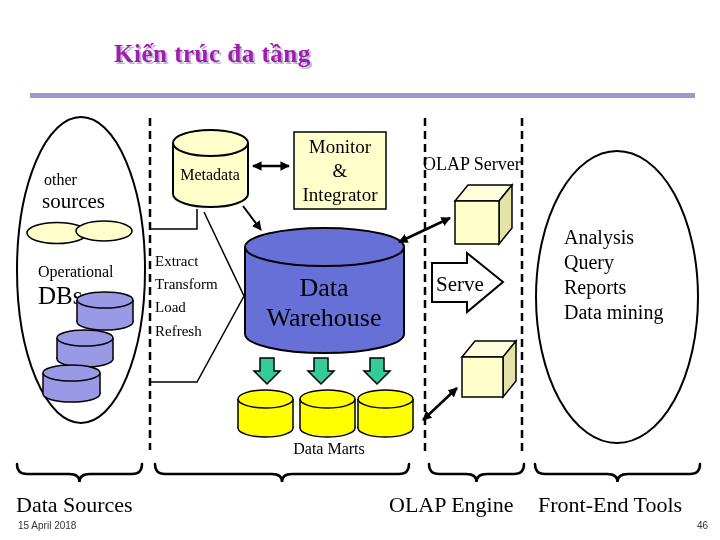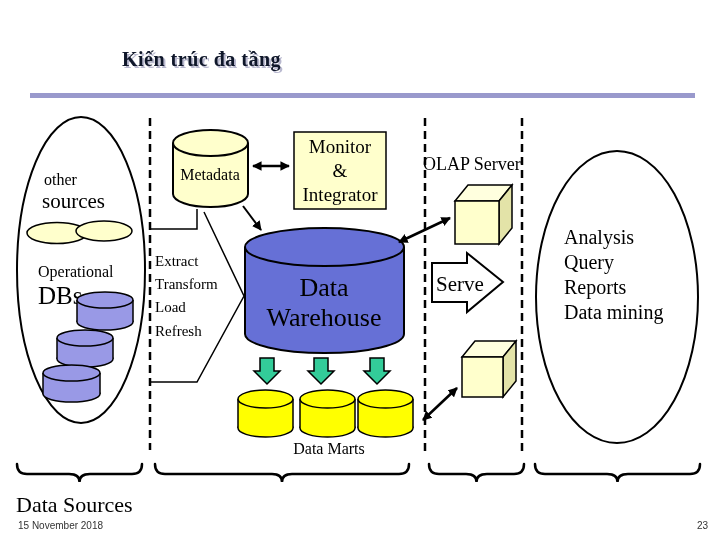--- a/index.html
+++ b/index.html
@@ -1,22 +1,22 @@
 <!DOCTYPE html>
 <html><head>
 <meta charset="utf-8">
 <style>
   html,body{margin:0;padding:0;background:#888;}
   .slide{
     position:relative;width:720px;height:540px;background:#ffffff;overflow:hidden;
     font-family:"Liberation Serif", serif;
   }
   .title{
-    position:absolute;left:110px;top:36px;margin:12px;
-    font-size:20px;font-weight:bold;color:#0f172a;
+    position:absolute;left:110px;top:36px;margin:4px;
+    font-size:25px;font-weight:bold;color:#a21caf;
     text-shadow:2px 2px 0 #b9b9cf;letter-spacing:0.5px;white-space:nowrap;
   }
   .rule{position:absolute;left:30px;top:93px;width:665px;height:5px;background:#9999CC;}
   svg.diagram{position:absolute;left:0;top:0;}
   svg .s{stroke:#000000;stroke-width:2;}
   svg .s15{stroke:#000000;stroke-width:1.5;}
   svg .ns{stroke:none;}
   .f-cream{fill:#FFFFCC;} .f-creamdark{fill:#E3E3A8;} .f-creamlite{fill:#FFFFDE;}
   .f-blue{fill:#6670D6;} .f-purple{fill:#9999E6;} .f-yellow{fill:#FFFF00;}
   .f-green{fill:#33CC99;} .f-white{fill:#ffffff;} .f-none{fill:none;}
@@ -173,17 +173,19 @@
       <text x="564" y="319" font-size="20">Data mining</text>
     </g>
 
     <path d="M17,464 Q17,474 27,474 L69,474 Q79.5,474 79.5,482 Q79.5,474 90,474 L132,474 Q142,474 142,464" fill="none" stroke="#000" stroke-width="2.5" stroke-linecap="round"></path>
     <path d="M155,464 Q155,474 165,474 L272,474 Q282,474 282,482 Q282,474 292,474 L399,474 Q409,474 409,464" fill="none" stroke="#000" stroke-width="2.5" stroke-linecap="round"></path>
     <path d="M429,464 Q429,474 439,474 L466,474 Q476.5,474 476.5,482 Q476.5,474 487,474 L514,474 Q524,474 524,464" fill="none" stroke="#000" stroke-width="2.5" stroke-linecap="round"></path>
     <path d="M535,464 Q535,474 545,474 L607,474 Q617.5,474 617.5,482 Q617.5,474 628,474 L690,474 Q700,474 700,464" fill="none" stroke="#000" stroke-width="2.5" stroke-linecap="round"></path>
   </svg>
 
   <div class="tier-label" style="left:16px">Data Sources</div>
+  <div class="tier-label" style="left:389px">OLAP Engine</div>
+  <div class="tier-label" style="left:538px">Front-End Tools</div>
 
-  <div class="footer" style="left:18px">15 November 2018</div>
-  <div class="footer" style="right:12px">23</div>
+  <div class="footer" style="left:18px">15 April 2018</div>
+  <div class="footer" style="right:12px">46</div>
 
 </div>
 
 </body></html>

